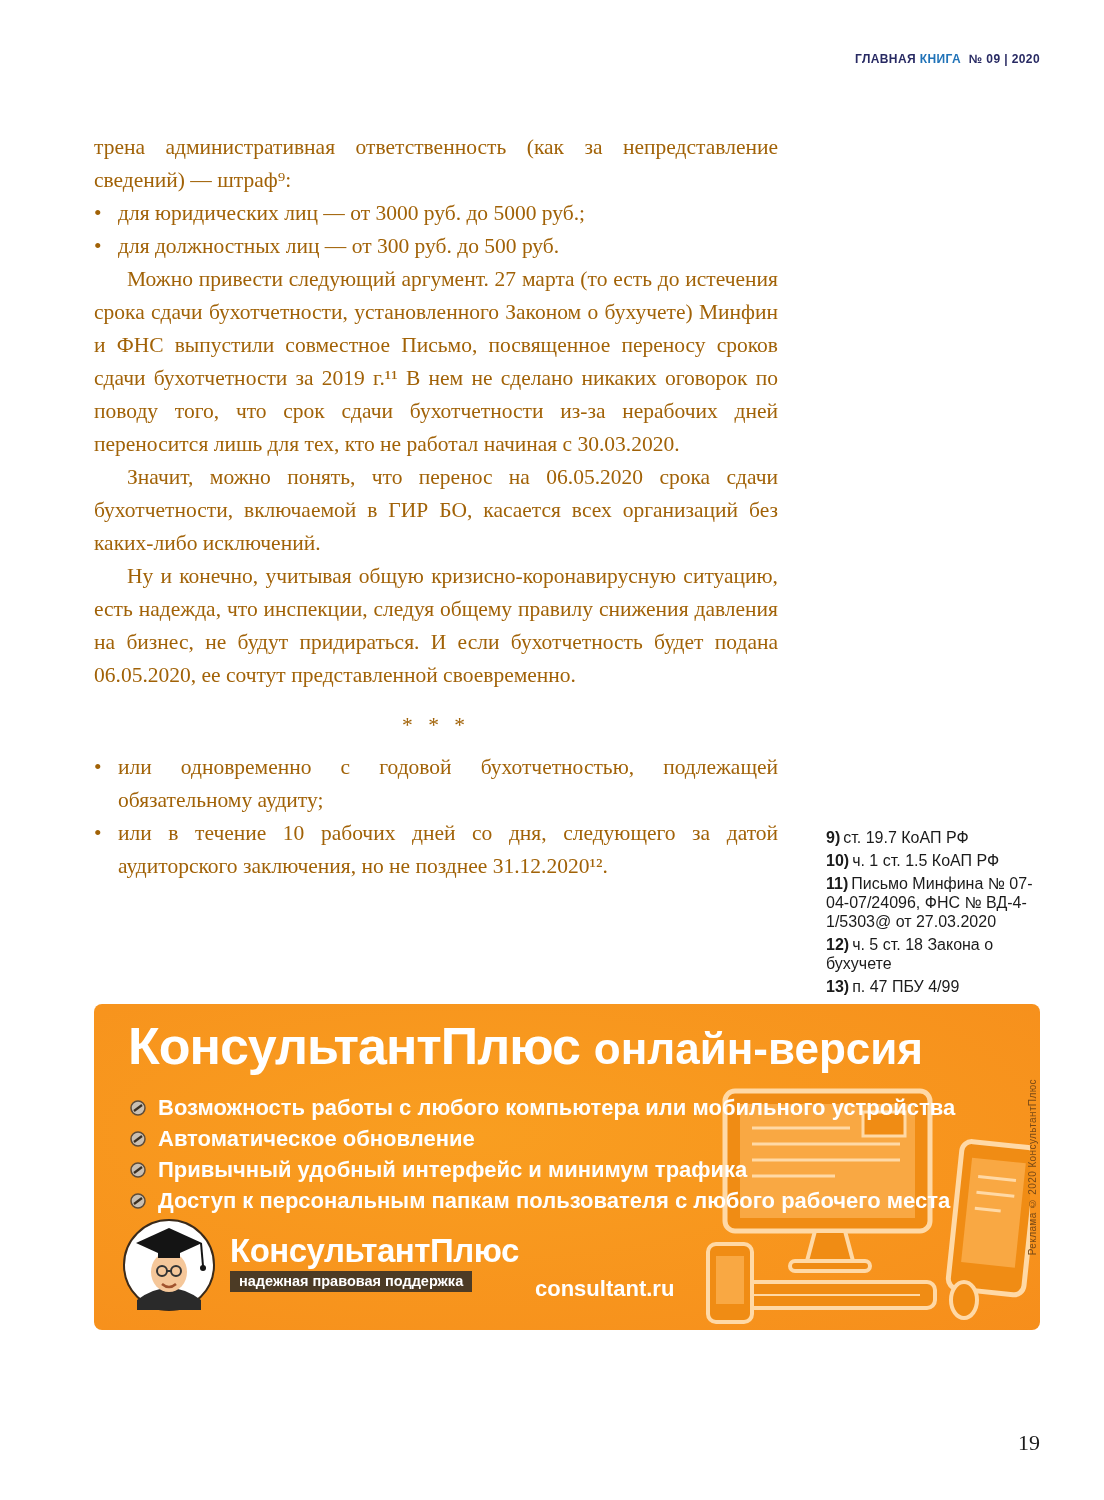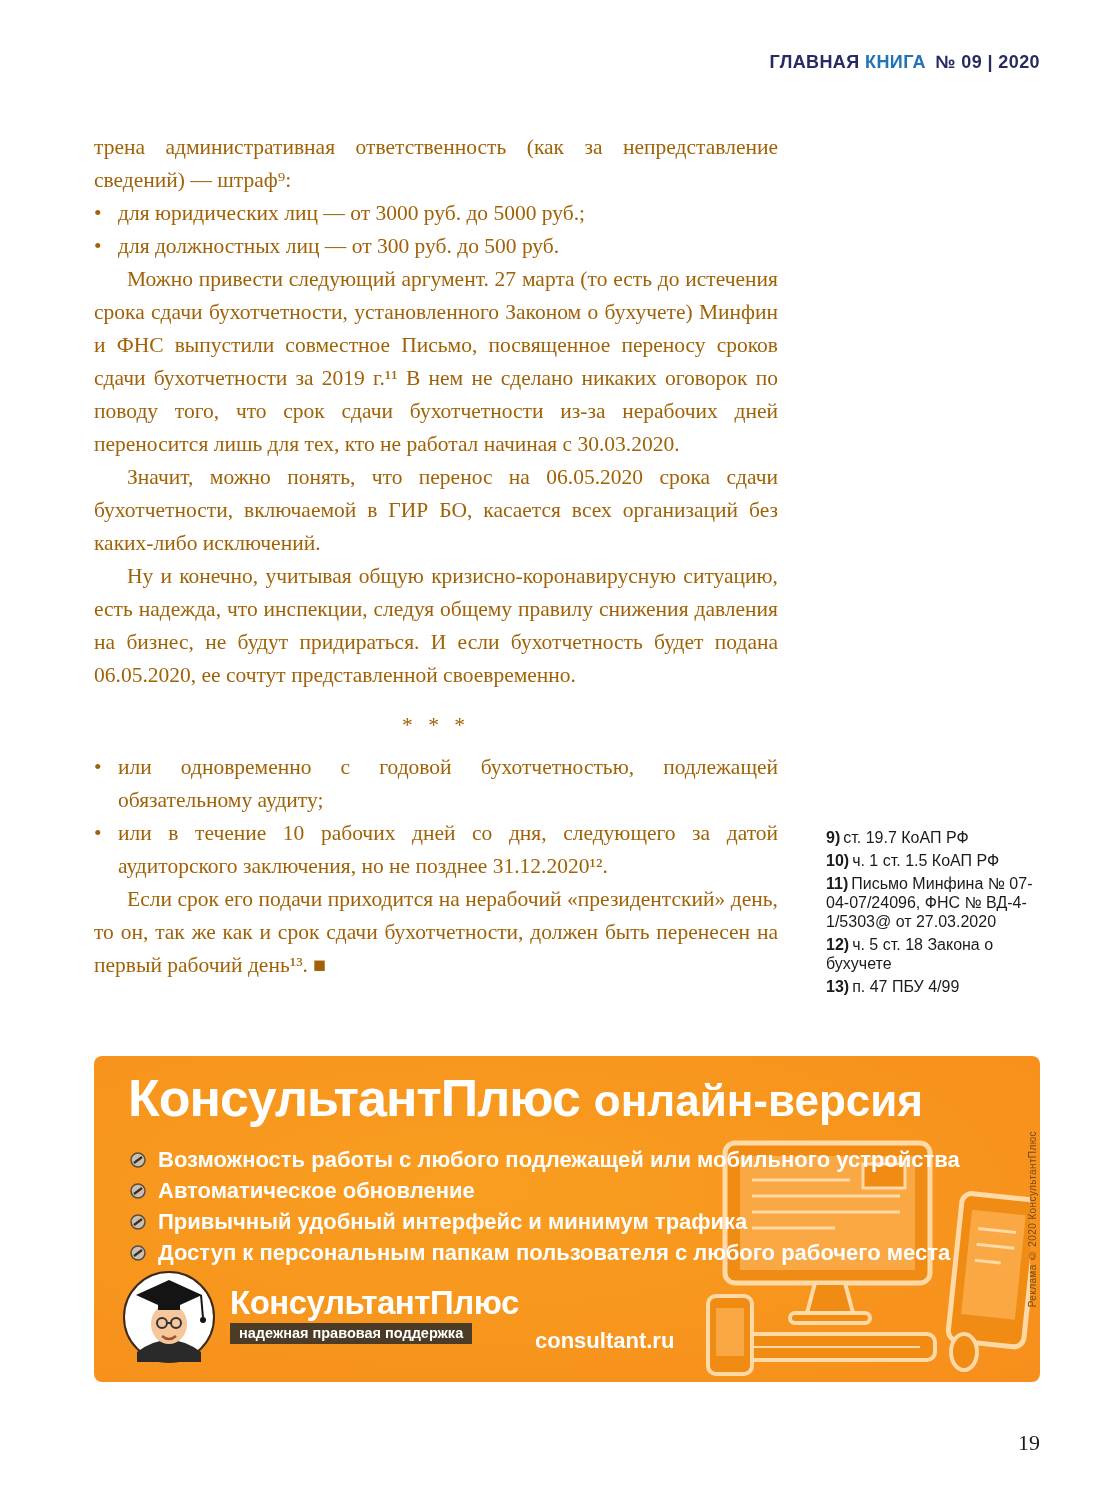--- a/index.html
+++ b/index.html
@@ -2,21 +2,21 @@
 <html><head>
 <meta charset="utf-8">
 <style>
   * { margin:0; padding:0; box-sizing:border-box; }
   html,body { background:#e8e8e8; }
   body { width:1104px; height:1500px; font-family:"Liberation Serif", serif; position:relative; }
   .page { position:absolute; inset:0; background:#ffffff; overflow:hidden; }
 
   
   .header { position:absolute; top:52px; right:64px; font-family:"Liberation Sans", sans-serif;
-            font-weight:bold; font-size:18px; letter-spacing:0.4px; white-space:nowrap;text-align:center; }
+            font-weight:bold; font-size:12px; letter-spacing:0.4px; white-space:nowrap;text-align:center; }
   .header .navy { color:#282a63; }
   .header .blue { color:#2173b8; }
   .header .issue { margin-left:4px; }
 
   
   .article { position:absolute; left:94px; top:131px; width:684px; font-size:21.5px;
              line-height:33px; color:#a16207; text-align:justify; }
   .para { margin:0; }
   .para.indent { text-indent:33px; }
   .bullet-row { display:flex; }
@@ -24,21 +24,21 @@
   .bullet-row .para { flex:1; }
   .separator { text-align:center; font-size:21.5px; letter-spacing:5px; margin:17px 0 9px 0; }
 
   
   .footnotes { position:absolute; left:826px; top:828px; width:218px;
                font-family:"Liberation Sans", sans-serif; font-size:16px; line-height:19px; color:#1b1b1b; }
   .footnote { margin-bottom:4px; }
   .footnote b { font-weight:bold; margin-right:3px; }
 
   
-  .ad { position:absolute; left:94px; top:1056px; width:946px; height:326px; border-radius:8px;
+  .ad { position:absolute; left:94px; top:1004px; width:946px; height:326px; border-radius:8px;
         background:radial-gradient(130% 130% at 40% 40%, #f99e20 0%, #f68d1b 70%, #f28517 100%);
         overflow:hidden; font-family:"Liberation Sans", sans-serif; color:#ffffff; }
   .ad-title { position:absolute; left:34px; top:12px; white-space:nowrap; }
   .ad-brand { font-size:52px; font-weight:bold; letter-spacing:-1px; }
   .ad-suffix { font-size:44px; font-weight:bold; margin-left:14px; }
   .ad-bullets { position:absolute; left:36px; top:88px; }
   .ad-bullet { display:flex; align-items:center; height:31px; }
   .ad-bullet .screw { width:16px; height:16px; margin-right:12px; flex:0 0 16px; }
   .ad-bullet .screw svg { display:block; width:16px; height:16px; }
   .ad-bullet .txt { font-size:22px; font-weight:bold; white-space:nowrap; }
@@ -91,21 +91,20 @@
 
     <div class="bullet-row">
       <span class="bullet">•</span>
       <p class="para">или одновременно с годовой бухотчетностью, подлежащей обязательному аудиту;</p>
     </div>
     <div class="bullet-row">
       <span class="bullet">•</span>
       <p class="para">или в течение 10 рабочих дней со дня, следующего за датой аудиторского заключения, но не позднее 31.12.2020¹².</p>
     </div>
 
-    <p class="para indent">Если срок его подачи приходится на нерабочий «президентский» день, то он, так же как и срок сдачи бухотчетности, должен быть перенесен на первый рабочий день¹³. ■</p>
   </section>
 
   <aside class="footnotes">
     <div class="footnote">
       <b>9)</b><span>ст. 19.7 КоАП РФ</span>
     </div>
     <div class="footnote">
       <b>10)</b><span>ч. 1 ст. 1.5 КоАП РФ</span>
     </div>
     <div class="footnote">
@@ -160,21 +159,21 @@
     </div>
 
     <div class="ad-bullets">
       <div class="ad-bullet">
         <span class="screw">
           <svg viewBox="0 0 16 16">
               <circle cx="8" cy="8" r="7" fill="#c9bfb2" stroke="#5d4c3a" stroke-width="1.5"></circle>
               <line x1="4" y1="11" x2="12" y2="5" stroke="#3c2f20" stroke-width="2.2"></line>
             </svg>
         </span>
-        <span class="txt">Возможность работы с любого подлежащей или мобильного устройства</span>
+        <span class="txt">Возможность работы с любого компьютера или мобильного устройства</span>
       </div>
       <div class="ad-bullet">
         <span class="screw">
           <svg viewBox="0 0 16 16">
               <circle cx="8" cy="8" r="7" fill="#c9bfb2" stroke="#5d4c3a" stroke-width="1.5"></circle>
               <line x1="4" y1="11" x2="12" y2="5" stroke="#3c2f20" stroke-width="2.2"></line>
             </svg>
         </span>
         <span class="txt">Автоматическое обновление</span>
       </div>

